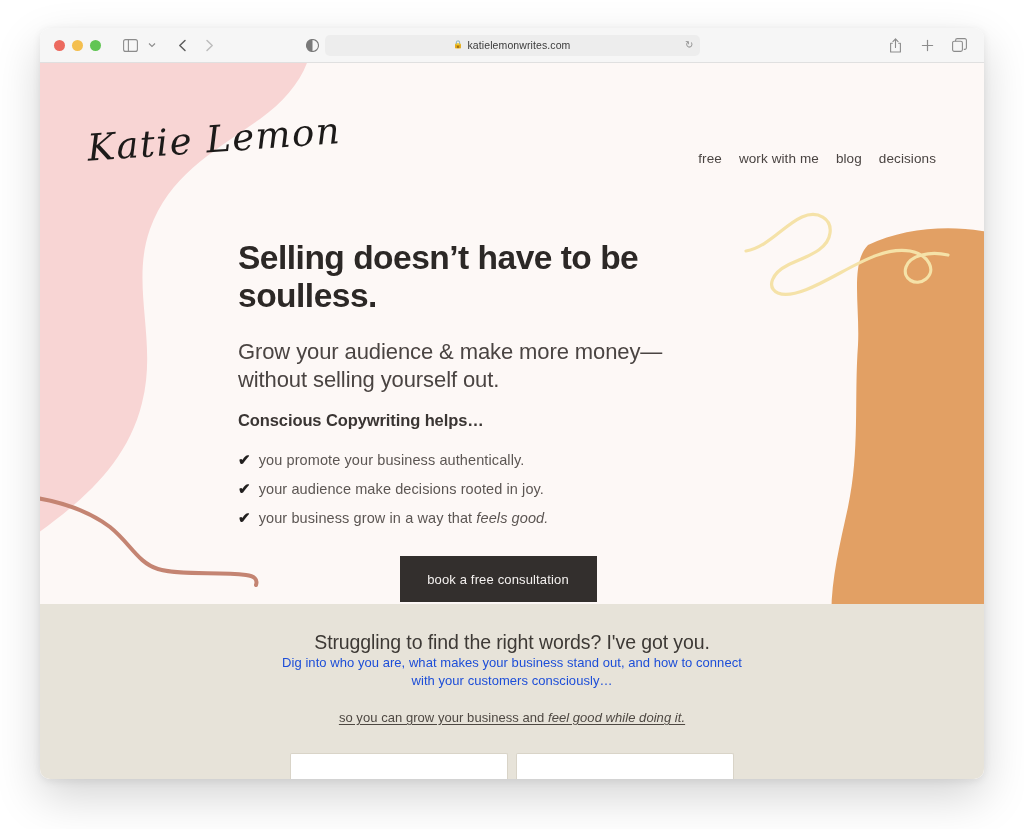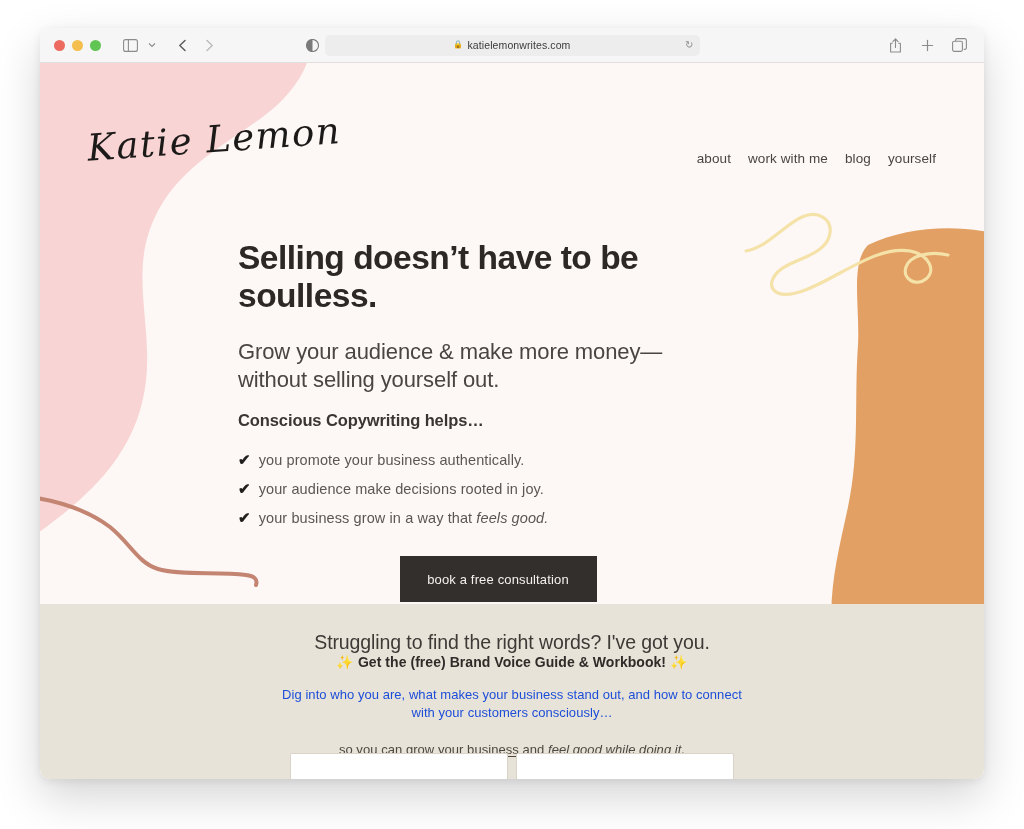--- a/index.html
+++ b/index.html
@@ -348,24 +348,24 @@
     <svg class="deco" id="rust-squiggle" width="250" height="120" viewBox="0 0 250 120">
       <path d="M0,14 C28,18 56,26 80,44 C100,60 108,80 128,86
                C152,93 188,88 216,92 C224,93 228,96 226,102" fill="none" stroke="#c48472" stroke-width="4" stroke-linecap="round"></path>
     </svg>
 
     <div id="hero">
 
       <div id="logo">Katie Lemon</div>
 
       <nav id="nav">
-        <span class="nav-link">about</span>
+        <span class="nav-link">free</span>
         <span class="nav-link">work with me</span>
         <span class="nav-link">blog</span>
-        <span class="nav-link">yourself</span>
+        <span class="nav-link">decisions</span>
       </nav>
 
       <div id="hero-content">
 
         <h1 id="headline">Selling doesn’t have to be soulless.</h1>
 
         <p id="subhead">
           <span>Grow your audience &amp; make more money—</span><br>
           <span class="italic">without selling yourself out.</span>
         </p>
@@ -387,25 +387,20 @@
           </li>
         </ul>
 
         <button id="cta-button">book a free consultation</button>
       </div>
     </div>
 
     <div id="lower-band">
       <div id="band-heading">Struggling to find the right words? I've got you.</div>
 
-      <div id="band-subheading">
-        <span class="sparkle">✨</span>
-        <span>Get the (free) Brand Voice Guide &amp; Workbook!</span>
-        <span class="sparkle">✨</span>
-      </div>
 
       <p id="band-body">Dig into who you are, what makes your business stand out, and how to connect with your customers consciously…</p>
 
       <a id="band-link"><span>so you can grow your business and </span><span class="italic">feel good while doing it.</span></a>
 
       <div id="signup-form">
         <div class="form-input" placeholder=""></div>
         <div class="form-input" placeholder=""></div>
       </div>
     </div>

